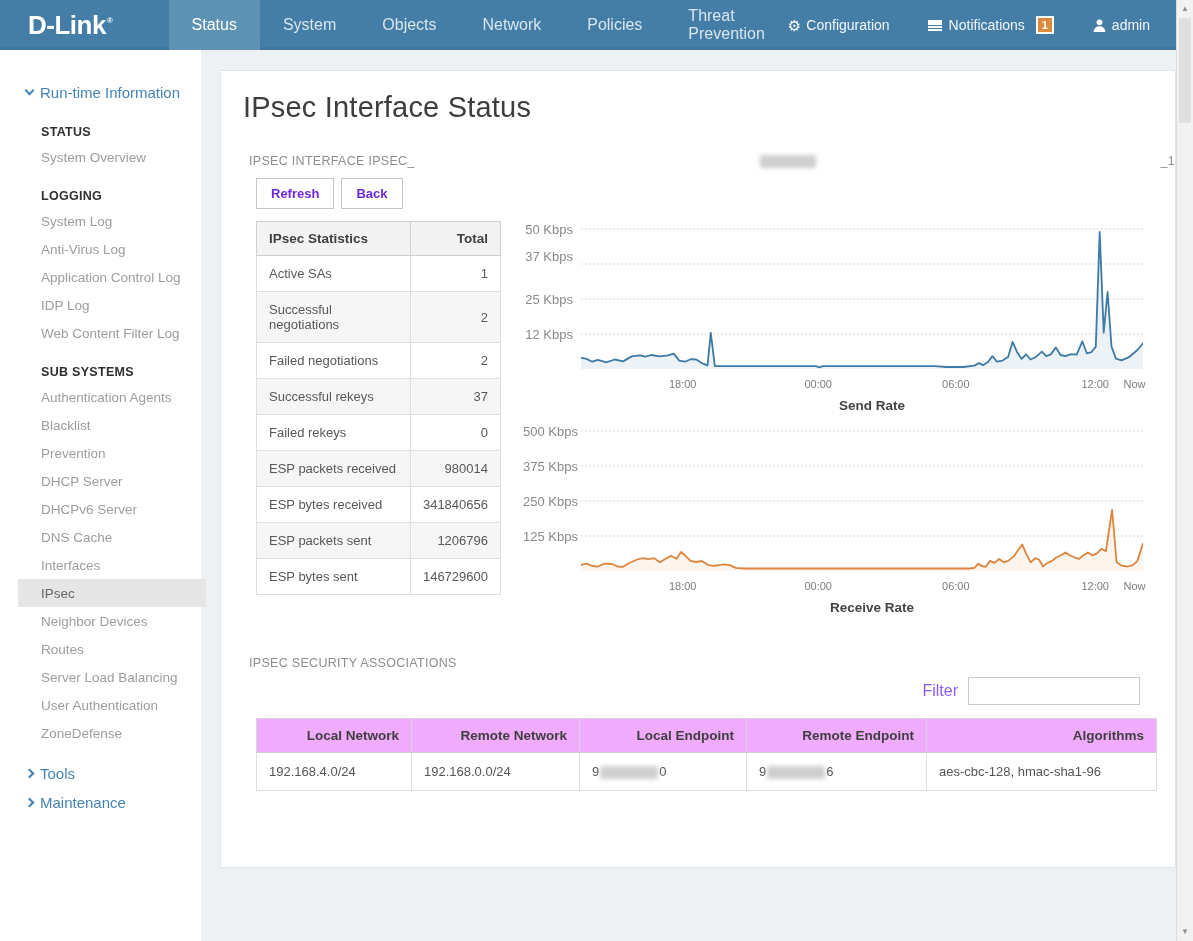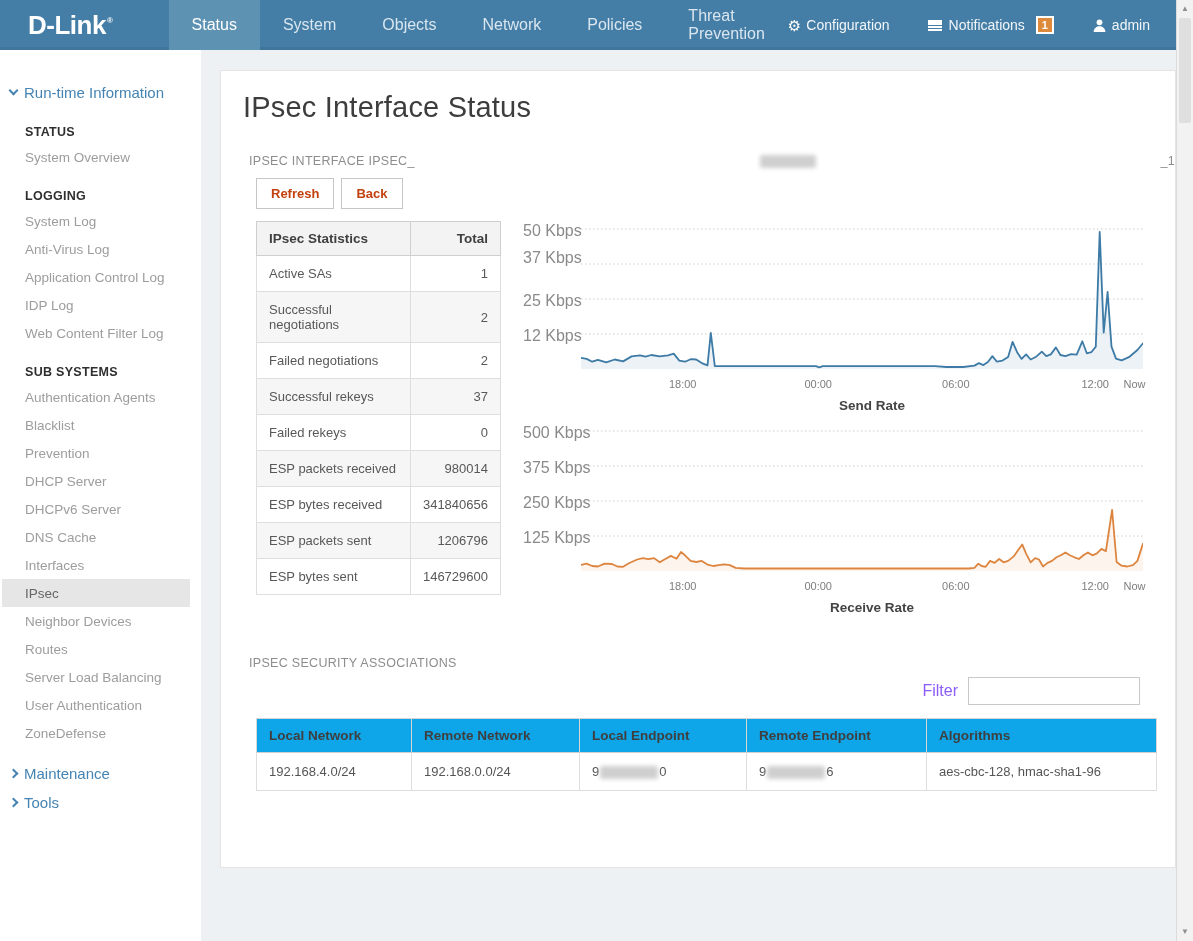--- a/index.html
+++ b/index.html
@@ -33,21 +33,21 @@
   .scrollbar { position:absolute; right:0; top:0; width:17px; height:941px;
     background:#f2f2f2; border-left:1px solid #dcdcdc; z-index:6; }
   .sb-arrow { position:absolute; left:0; width:16px; height:16px; color:#8f8f8f;
     font-size:8px; text-align:center; line-height:16px; cursor:pointer; }
   .sb-up { top:1px; } .sb-down { bottom:1px; }
   .sb-thumb { position:absolute; left:2px; top:18px; width:12px; height:105px;
     background:#dfdfdf; border-radius:2px; }
 
   
   .sidebar { position:absolute; left:0; top:50px; width:201px; height:891px;
-    background:#fff; padding-top:28px; font-size:13.5px; }
+    background:#fff; padding-top:28px; font-size:13.5px;padding-left:16px; }
   .side-link { display:flex; align-items:center; gap:7px; color:#4584b3;
     font-size:15px; padding:6px 0 6px 10px; cursor:pointer; }
   .chev { display:inline-block; width:7px; height:7px; border-right:2px solid;
     border-bottom:2px solid; flex:0 0 auto; }
   .chev.down { transform:rotate(45deg); margin-top:-4px; }
   .chev.right { transform:rotate(-45deg); }
   .side-group-header { color:#2f2f2f; font-weight:bold; font-size:12.5px;
     letter-spacing:0.3px; margin:18px 0 4px 25px; }
   .side-item { color:#9d9d9d; padding:6.5px 0 6.5px 25px; cursor:pointer; }
   .side-item.active { background:#e6e6e6; color:#666; width:188px; margin-left:2px;
@@ -57,21 +57,21 @@
   
   .card { position:absolute; left:220px; top:70px; width:956px; min-height:798px;
     background:#fff; border:1px solid #e4e4e4; }
   .page-title { margin:20px 0 0 22px; font-size:29px; font-weight:400;
     color:#3d3d3d; letter-spacing:0.2px; }
   .section-label { margin:30px 0 0 28px; font-size:12.5px; color:#8d8d8d;
     letter-spacing:0.3px; display:flex; align-items:center;justify-content:space-between; }
   .blurpatch { display:inline-block; height:13px; background:#cfcfcf;
     filter:blur(2px); border-radius:2px; margin:0 1px; vertical-align:middle; }
   .btn { display:inline-block; background:#fff; border:1px solid #c6c6c6;
-    color:#c2410c; font-weight:bold; font-size:13px; padding:7px 14px;
+    color:#6d28d9; font-weight:bold; font-size:13px; padding:7px 14px;
     cursor:pointer; font-family:inherit; }
   .btn-row { margin:10px 0 0 35px; display:flex; gap:7px; }
 
   .columns { display:flex; margin:12px 12px 0 35px; }
   .col-left { width:245px; flex:0 0 auto; }
   .col-right { margin-left:22px; width:640px; }
 
   table.stats { width:245px; border-collapse:collapse; font-size:13px; color:#585858; }
   table.stats th { background:#f3f3f3; font-size:13.5px; color:#404040; text-align:left;
     padding:9px 12px; border:1px solid #cfcfcf; font-weight:bold; }
@@ -79,38 +79,38 @@
   table.stats td { padding:10px 12px; border:1px solid #dedede; background:#fff; }
   table.stats tbody tr:nth-child(even) td { background:#f6f6f6; }
   .show-values { margin:74px 0 0 0; width:245px; text-align:center; }
 
   
   .chart { position:relative; }
   .chart + .chart { margin-top:3px; }
   .chart-canvas { display:flex; }
   .ygut { position:relative; width:58px; flex:0 0 auto; }
   .ylab { position:absolute; right:8px; width:50px; text-align:right;
-    font-size:16px; color:#8a8a8a; white-space:nowrap; }
+    font-size:13px; color:#8a8a8a; white-space:nowrap; }
   .plot { position:relative; width:562px; }
   .xticks { position:relative; height:20px; }
   .xticks span { position:absolute; top:3px; transform:translateX(-50%);
     font-size:11px; color:#7d7d7d; white-space:nowrap; }
   .chart-title { text-align:center; padding-left:58px; font-size:13.5px;
     font-weight:bold; color:#444; margin-top:3px; height:22px; }
 
   
   .sa-label { margin:34px 0 0 28px; font-size:12.5px; color:#8d8d8d; letter-spacing:0.3px; }
   .filter-row { display:flex; justify-content:flex-end; align-items:center;
     margin:7px 35px 0 0; gap:10px; }
   .filter-row label { font-size:16px; color:#8b5cf6; }
   .filter-input { width:172px; height:28px; border:1px solid #c9c9c9; background:#fff;
     font-family:inherit; font-size:13px; padding:0 7px; }
   table.sa { width:901px; margin:13px 0 0 35px; border-collapse:collapse;
     font-size:13px; color:#555; }
-  table.sa th { background:#0ea5e9; font-size:13.5px; color:#3f3f3f; text-align:left;
+  table.sa th { background:#f0abfc; font-size:13.5px; color:#3f3f3f; text-align:right;
     font-weight:bold; padding:9px 12px; border:1px solid #d6d6d6; border-bottom:1px solid #cfcfcf; }
   table.sa td { background:#fff; padding:11px 12px; border:1px solid #dedede; }
 </style>
 </head>
 <body>
 
 <div class="topnav">
   <div class="brand">
     <span>D-Link</span>
       <sup>®</sup>
@@ -176,25 +176,25 @@
   <div class="side-item active">IPsec</div>
   <div class="side-item">Neighbor Devices</div>
   <div class="side-item">Routes</div>
   <div class="side-item">Server Load Balancing</div>
   <div class="side-item">User Authentication</div>
   <div class="side-item">ZoneDefense</div>
 
   <div class="side-bottom">
     <div class="side-link">
       <span class="chev right"></span>
-      <span>Maintenance</span>
+      <span>Tools</span>
     </div>
     <div class="side-link">
       <span class="chev right"></span>
-      <span>Tools</span>
+      <span>Maintenance</span>
     </div>
   </div>
 </div>
 
 <div class="card">
   <h1 class="page-title">IPsec Interface Status</h1>
 
   <div class="section-label">
     <span>IPSEC INTERFACE IPSEC_</span>
     <span class="blurpatch" style="width:56px"></span>

